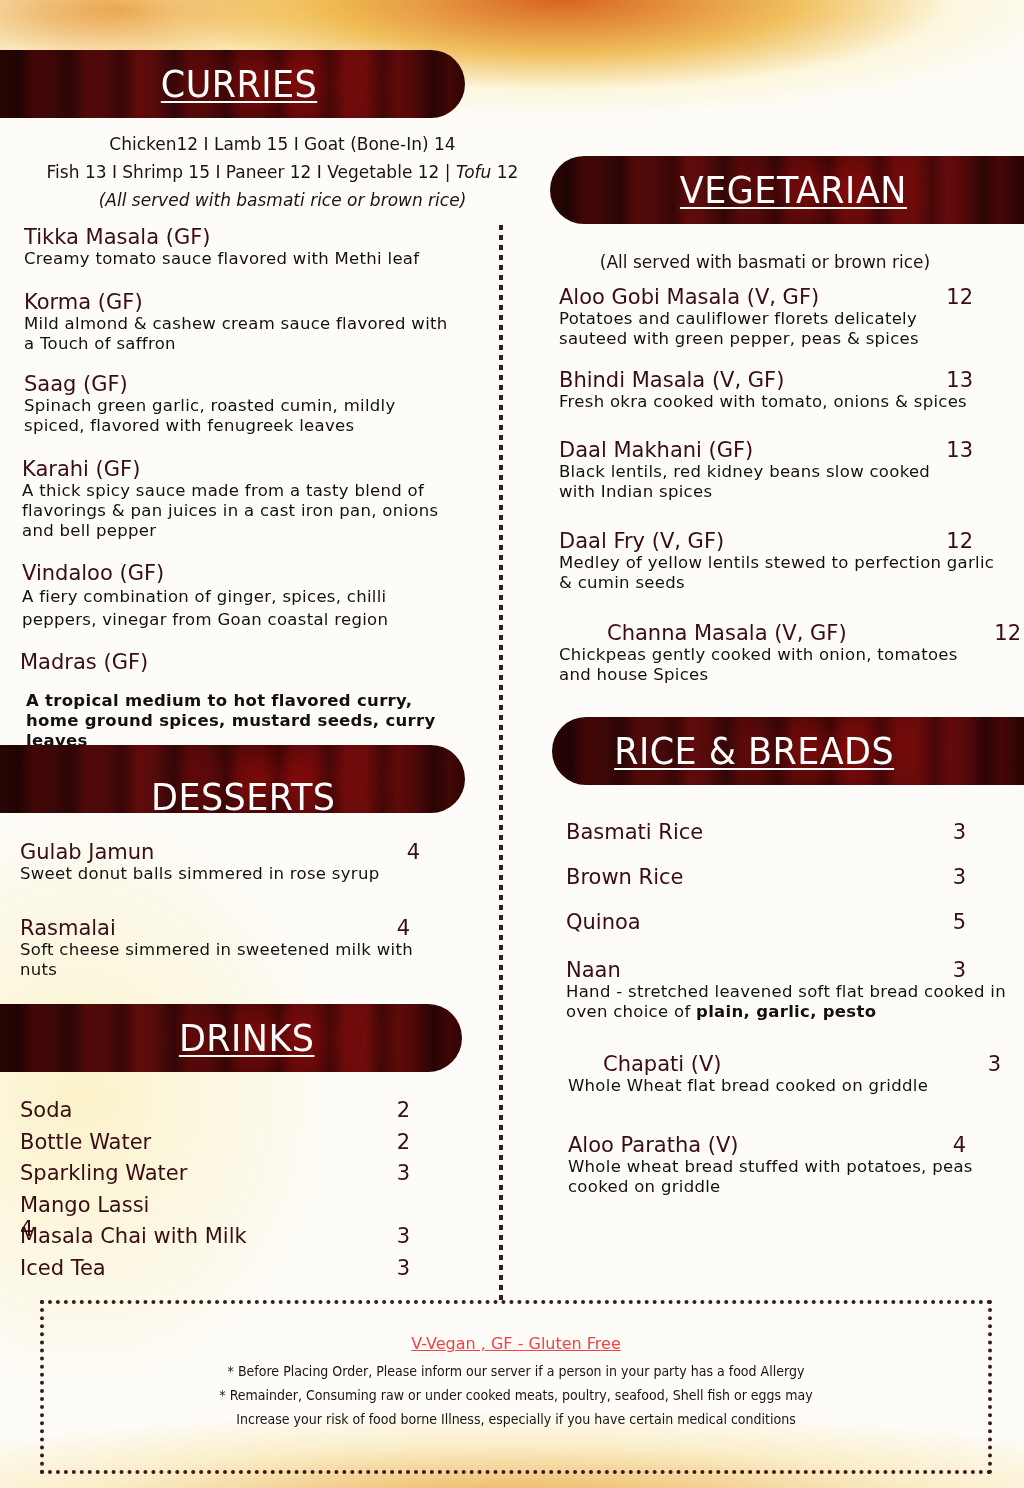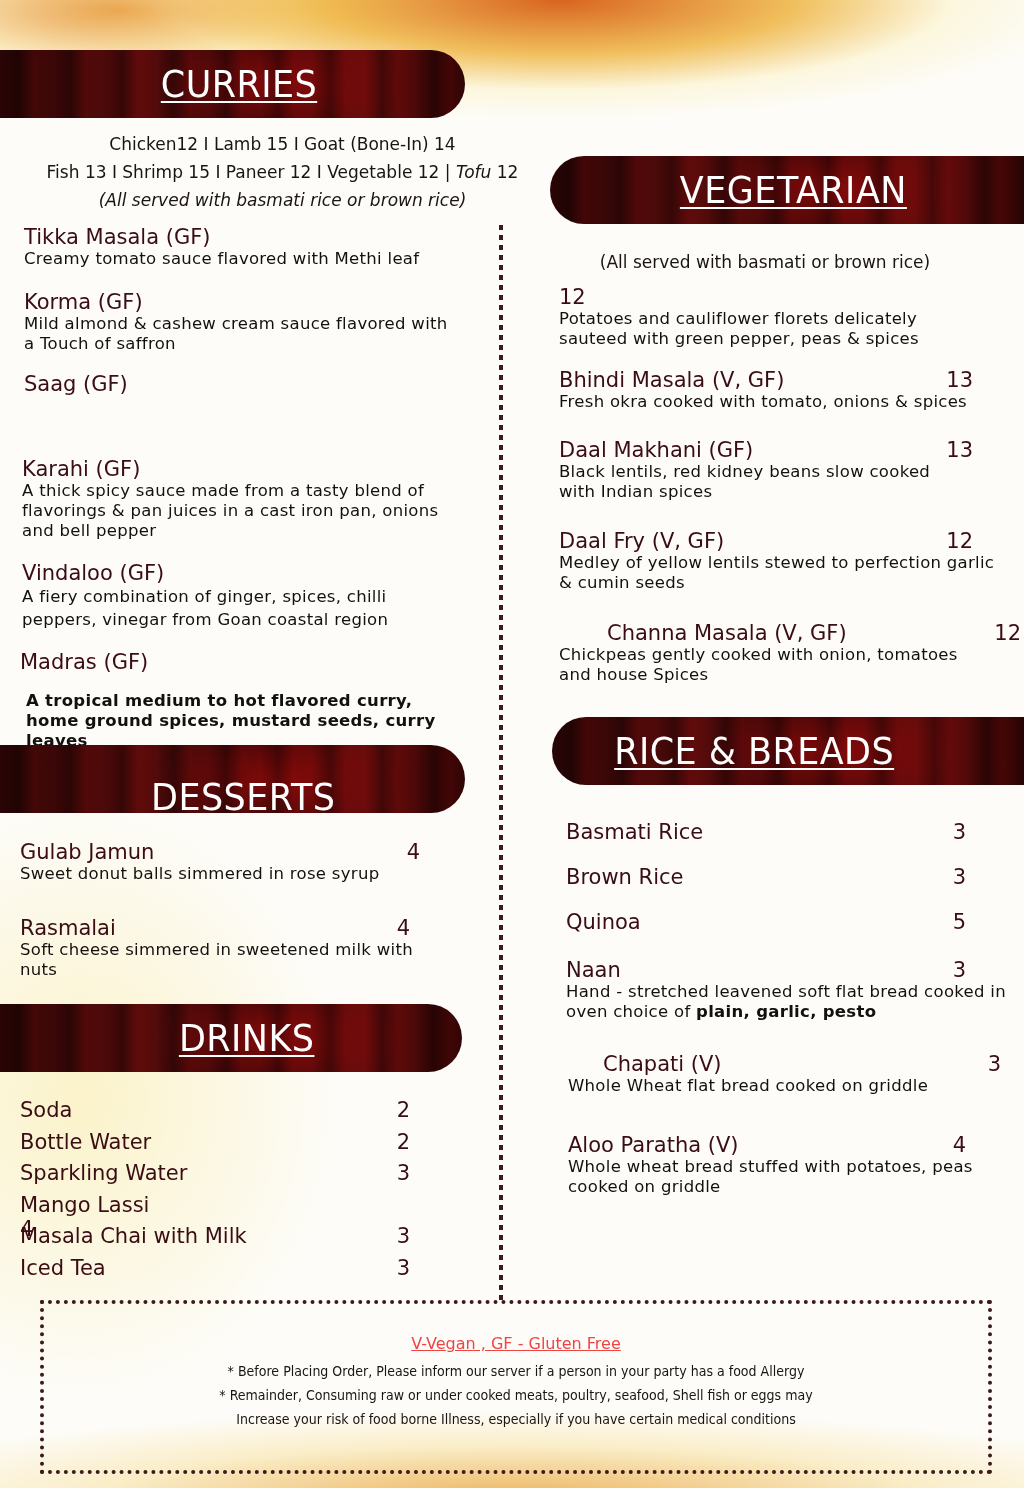--- a/index.html
+++ b/index.html
@@ -70,20 +70,21 @@
 <div class="item" style="left:24px; top:225px; width:450px;">
   <div class="name">Tikka Masala (GF)</div>
   <div class="desc">Creamy tomato sauce flavored with Methi leaf</div>
 </div>
 <div class="item" style="left:24px; top:290px; width:430px;">
   <div class="name">Korma (GF)</div>
   <div class="desc">Mild almond &amp; cashew cream sauce flavored with a Touch of saffron</div>
 </div>
 <div class="item" style="left:24px; top:372px; width:430px;">
   <div class="name">Saag (GF)</div>
+  <div class="desc">Spinach green garlic, roasted cumin, mildly spiced, flavored with fenugreek leaves</div>
 </div>
 <div class="item" style="left:22px; top:457px; width:450px;">
   <div class="name">Karahi (GF)</div>
   <div class="desc">A thick spicy sauce made from a tasty blend of flavorings &amp; pan juices in a cast iron pan, onions and bell pepper</div>
 </div>
 <div class="item" style="left:22px; top:561px; width:440px;">
   <div class="name">Vindaloo (GF)</div>
   <div class="desc" style="line-height:23px;">A fiery combination of ginger, spices, chilli peppers, vinegar from Goan coastal region</div>
 </div>
 <div class="item" style="left:20px; top:650px; width:420px;">
@@ -144,20 +145,21 @@
 <div class="divider-v"></div>
 
 <div class="banner right" style="top:156px; width:474px;">
   <span class="banner-title" style="margin-left:-10px;">VEGETARIAN</span>
 </div>
 
 <div class="item center" style="left:560px; top:252px; width:410px; font-size:17px;">(All served with basmati or brown rice)</div>
 
 <div class="item" style="left:559px; top:285px; width:430px;">
   <div class="row" style="width:414px;">
+      <span class="name">Aloo Gobi Masala (V, GF)</span>
       <span class="price">12</span>
     </div>
   <div class="desc">Potatoes and cauliflower florets delicately sauteed with green pepper, peas &amp; spices</div>
 </div>
 <div class="item" style="left:559px; top:368px; width:430px;">
   <div class="row" style="width:414px;">
       <span class="name">Bhindi Masala (V, GF)</span>
       <span class="price">13</span>
     </div>
   <div class="desc">Fresh okra cooked with tomato, onions &amp; spices</div>

